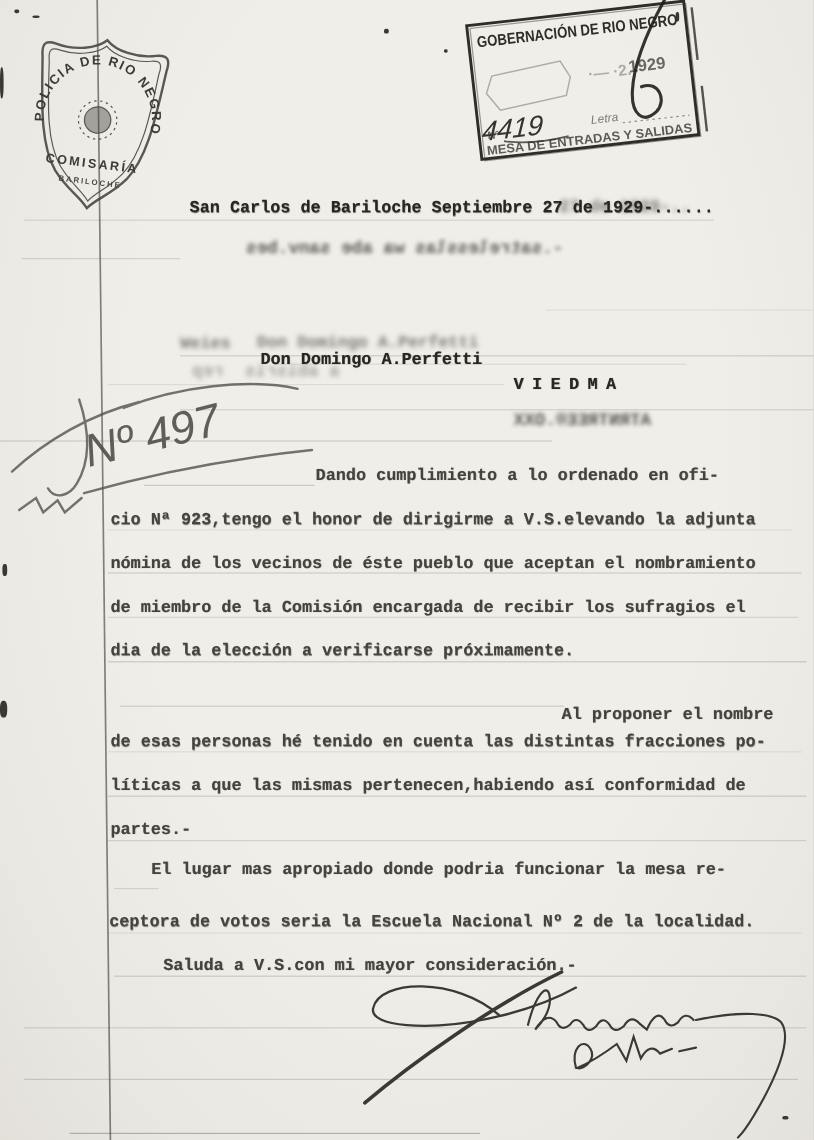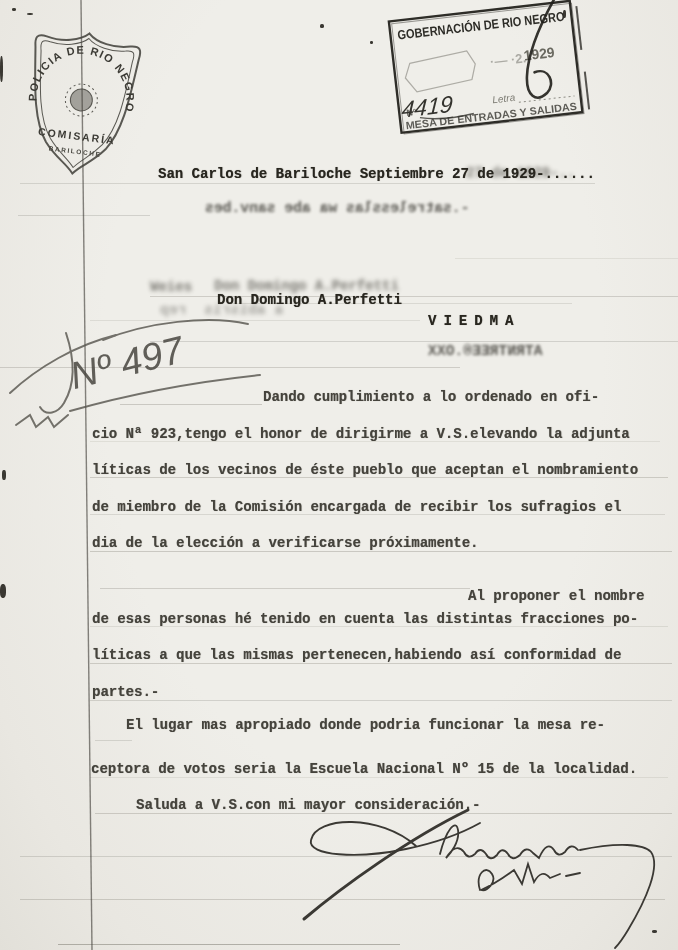--- a/index.html
+++ b/index.html
@@ -132,29 +132,29 @@
       <path d="M 8 130 l 14 -10 l 6 12 l 12 -10 l 6 10 l 14 -12"></path>
       <path d="M 2 98 C 30 72, 68 50, 108 40"></path>
       <path d="M 62 116 C 125 98, 195 86, 252 80"></path>
     </g>
     <text x="62" y="78" font-size="38" font-style="italic" font-family="DejaVu Serif, serif" fill="#4d4b45" opacity="0.88" transform="rotate(-14 130 70)">Nº 497</text>
   </svg>
 
   <div id="body-layer">
       <div class="abs type faded" style="left: 263px; top: 388px;">Dando cumplimiento a lo ordenado en ofi-</div>
       <div class="abs type faded" style="left: 92px; top: 425px;">cio Nª 923,tengo el honor de dirigirme a V.S.elevando la adjunta</div>
-      <div class="abs type faded" style="left: 92px; top: 461px;">líticas de los vecinos de éste pueblo que aceptan el nombramiento</div>
+      <div class="abs type faded" style="left: 92px; top: 461px;">nómina de los vecinos de éste pueblo que aceptan el nombramiento</div>
       <div class="abs type faded" style="left: 92px; top: 498px;">de miembro de la Comisión encargada de recibir los sufragios el</div>
       <div class="abs type faded" style="left: 92px; top: 534px;">dia de la elección a verificarse próximamente.</div>
       <div class="abs type faded" style="left: 468px; top: 571px; margin-top: 16px;">Al proponer el nombre</div>
       <div class="abs type faded" style="left: 92px; top: 610px;">de esas personas hé tenido en cuenta las distintas fracciones po-</div>
       <div class="abs type faded" style="left: 92px; top: 646px;">líticas a que las mismas pertenecen,habiendo así conformidad de</div>
       <div class="abs type faded" style="left: 92px; top: 683px;">partes.-</div>
       <div class="abs type faded" style="left: 126px; top: 716px; text-align: center;">El lugar mas apropiado donde podria funcionar la mesa re-</div>
-      <div class="abs type faded" style="left: 91px; top: 760px;">ceptora de votos seria la Escuela Nacional Nº 15 de la localidad.</div>
+      <div class="abs type faded" style="left: 91px; top: 760px;">ceptora de votos seria la Escuela Nacional Nº 2 de la localidad.</div>
       <div class="abs type faded" style="left: 136px; top: 796px;">Saluda a V.S.con mi mayor consideración.-</div>
     </div>
 
   <svg class="abs" style="left:288px;top:798px;overflow:visible;" width="390" height="152" viewBox="0 0 390 152">
     <g stroke="#3b3934" fill="none" stroke-linecap="round">
       <path d="M 128 48 C 92 16, 28 18, 23 42 C 19 58, 70 61, 118 51 C 152 44, 176 34, 192 25" stroke-width="1.9"></path>
       <path d="M 16 121 C 55 88, 122 40, 180 12" stroke-width="3"></path>
       <path d="M 152 56 C 158 32, 168 20, 170 32 C 172 44, 162 56, 158 60 Q 168 44, 176 54 Q 180 62, 187 56 Q 192 48, 198 56 Q 202 64, 209 57 Q 214 48, 220 56 Q 224 64, 232 57 Q 238 47, 245 55 L 251 60 Q 259 42, 266 52 Q 270 60, 277 54 Q 283 44, 290 52" stroke-width="1.8"></path>
       <path d="M 292 52 C 330 44, 356 46, 363 54 C 373 68, 358 102, 340 132 C 334 142, 330 147, 327 150" stroke-width="1.8"></path>
       <path d="M 192 92 C 187 76, 198 66, 204 76 C 209 84, 199 94, 193 92 C 207 86, 218 78, 226 72 L 234 86 L 240 66 L 246 84 Q 254 70, 262 80 L 272 76" stroke-width="1.8"></path>

